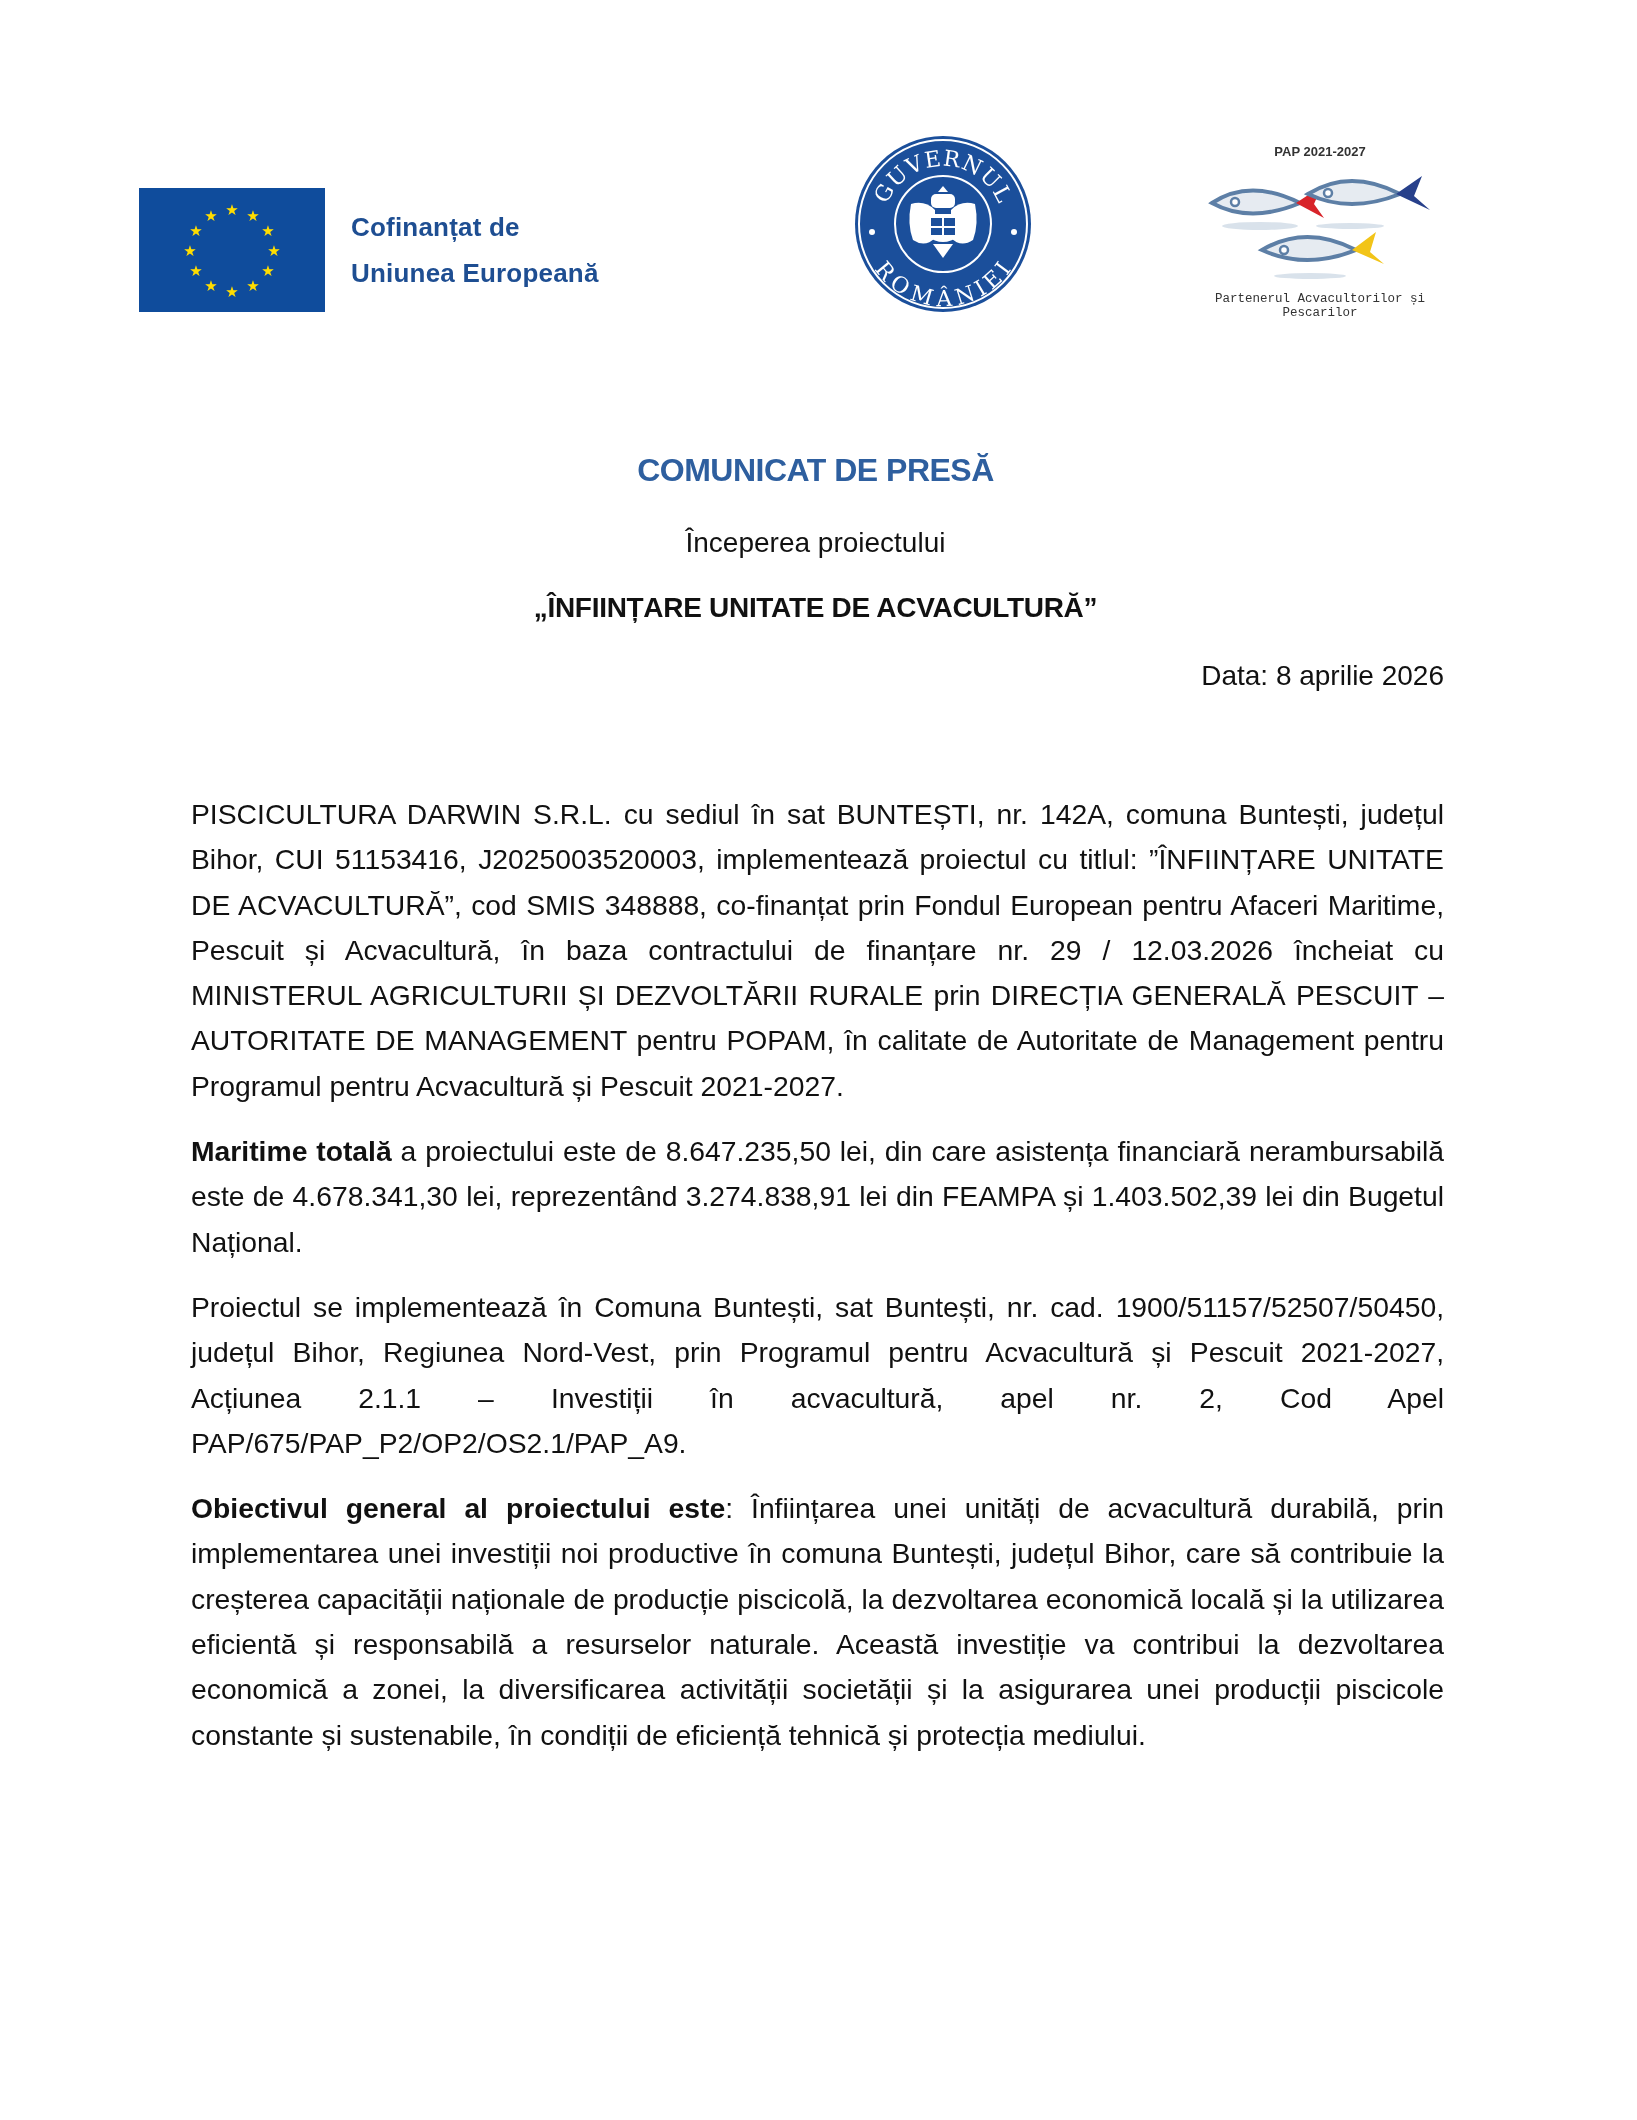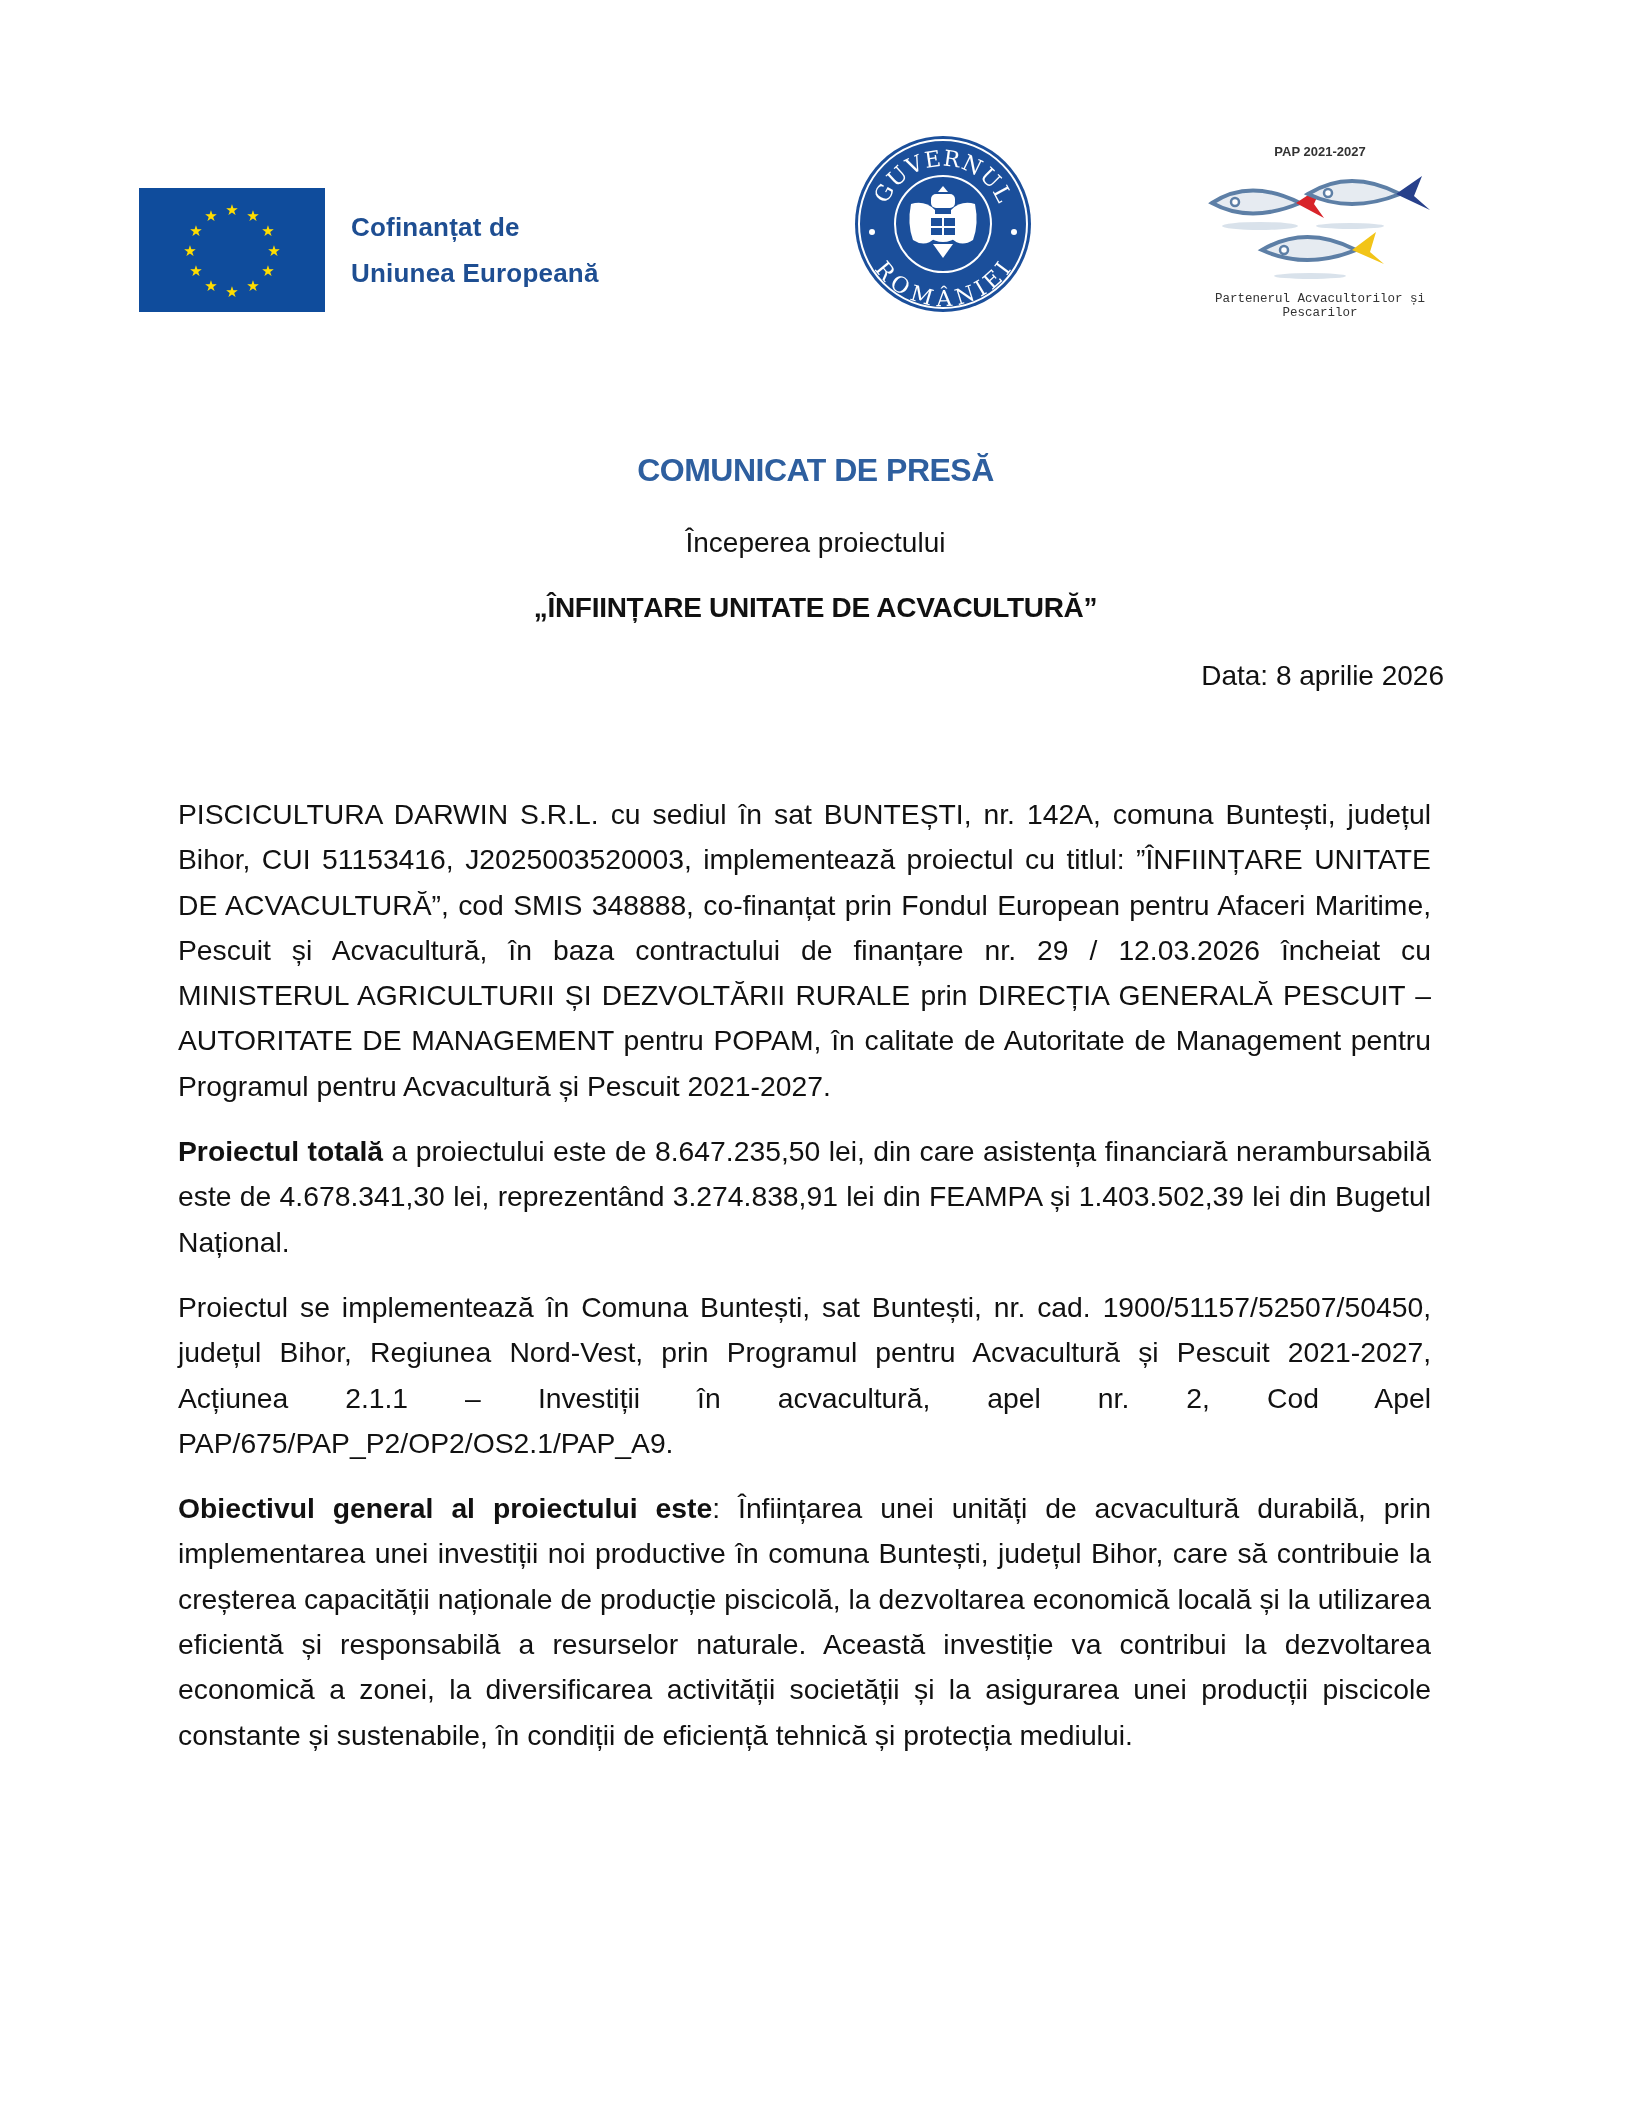--- a/index.html
+++ b/index.html
@@ -120,21 +120,21 @@
     position: absolute;
     right: 193px;
     top: 660px;
     font-size: 28px;
     color: #111111;
   }
 
   
   .body {
     position: absolute;
-    left: 178px;
+    left: 191px;
     width: 1253px;
     top: 792px;
   }
   .para {
     font-size: 28.3px;
     line-height: 45.3px;
     text-align: justify;
     margin: 0 0 20px 0;
     color: #111111;
   }
@@ -230,21 +230,21 @@
 
   <div class="title">COMUNICAT DE PRESĂ</div>
   <div class="subtitle">Începerea proiectului</div>
   <div class="project-title">„ÎNFIINȚARE UNITATE DE ACVACULTURĂ”</div>
   <div class="date">Data: 8 aprilie 2026</div>
 
   <div class="body">
     <p class="para">PISCICULTURA DARWIN S.R.L. cu sediul în sat BUNTEȘTI, nr. 142A, comuna Buntești, județul Bihor, CUI 51153416, J2025003520003, implementează proiectul cu titlul: ”ÎNFIINȚARE UNITATE DE ACVACULTURĂ”, cod SMIS 348888, co-finanțat prin Fondul European pentru Afaceri Maritime, Pescuit și Acvacultură, în baza contractului de finanțare nr. 29 / 12.03.2026 încheiat cu MINISTERUL AGRICULTURII ȘI DEZVOLTĂRII RURALE prin DIRECȚIA GENERALĂ PESCUIT – AUTORITATE DE MANAGEMENT pentru POPAM, în calitate de Autoritate de Management pentru Programul pentru Acvacultură și Pescuit  2021-2027.</p>
 
     <p class="para">
-      <b>Proiectul totală</b><span class="sp"> a proiectului este de 8.647.235,50 lei, din care asistența financiară nerambursabilă este de 4.678.341,30 lei, reprezentând 3.274.838,91 lei din FEAMPA și 1.403.502,39 lei din Bugetul Național.</span>
+      <b>Maritime totală</b><span class="sp"> a proiectului este de 8.647.235,50 lei, din care asistența financiară nerambursabilă este de 4.678.341,30 lei, reprezentând 3.274.838,91 lei din FEAMPA și 1.403.502,39 lei din Bugetul Național.</span>
     </p>
 
     <p class="para">Proiectul se implementează în Comuna Buntești, sat Buntești, nr. cad. 1900/51157/52507/50450, județul Bihor, Regiunea Nord-Vest, prin Programul pentru Acvacultură și Pescuit 2021-2027, Acțiunea 2.1.1 – Investiții în acvacultură, apel nr. 2, Cod Apel PAP/675/PAP_P2/OP2/OS2.1/PAP_A9.</p>
 
     <p class="para">
       <b>Obiectivul general al proiectului este</b><span class="sp">:  Înființarea unei unități de acvacultură durabilă, prin implementarea unei investiții noi productive în comuna Buntești, județul Bihor, care să contribuie la creșterea capacității naționale de producție piscicolă, la dezvoltarea economică locală și la utilizarea eficientă și responsabilă a resurselor naturale. Această investiție va contribui la dezvoltarea economică a zonei, la diversificarea activității societății și la asigurarea unei producții piscicole constante și sustenabile, în condiții de eficiență tehnică și protecția mediului.</span>
     </p>
   </div>
 
 </div>

